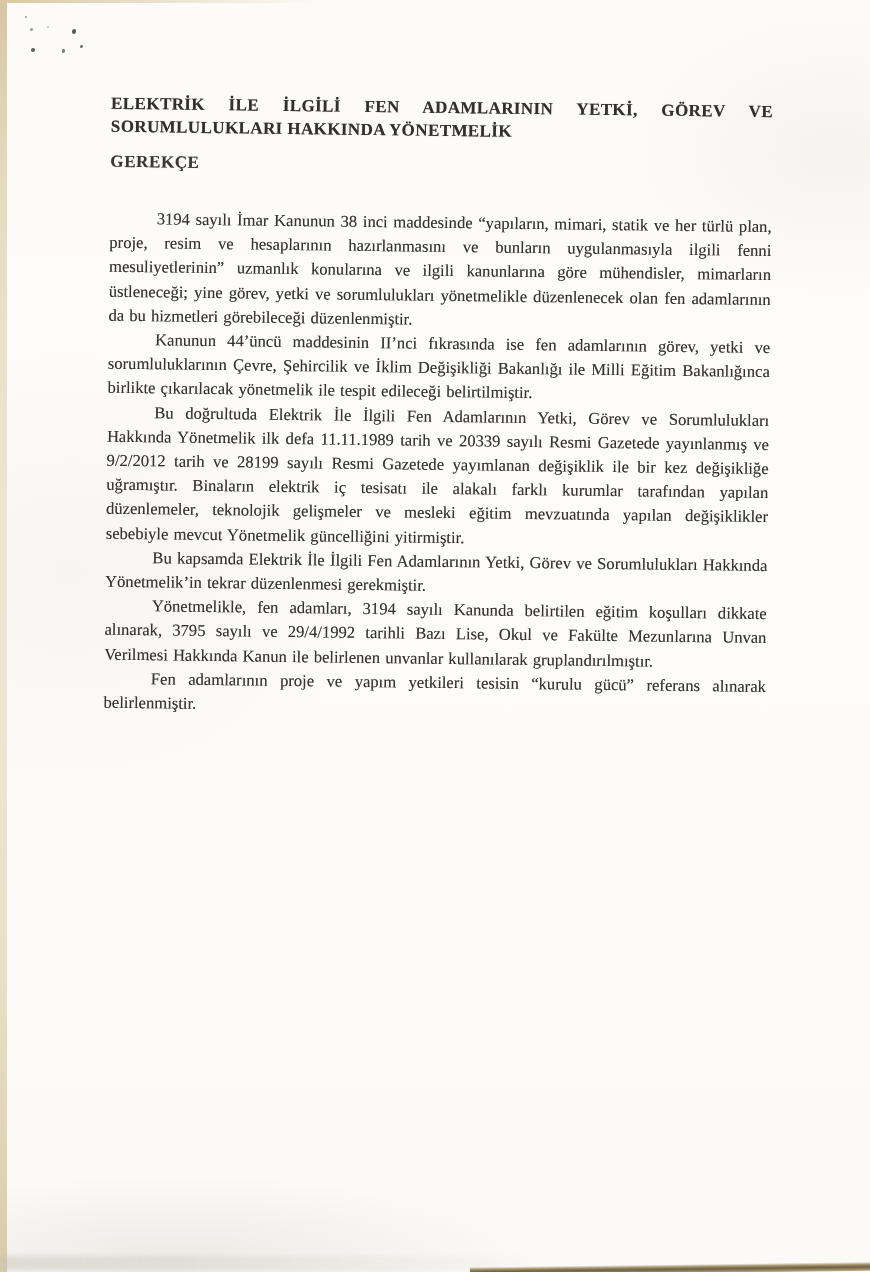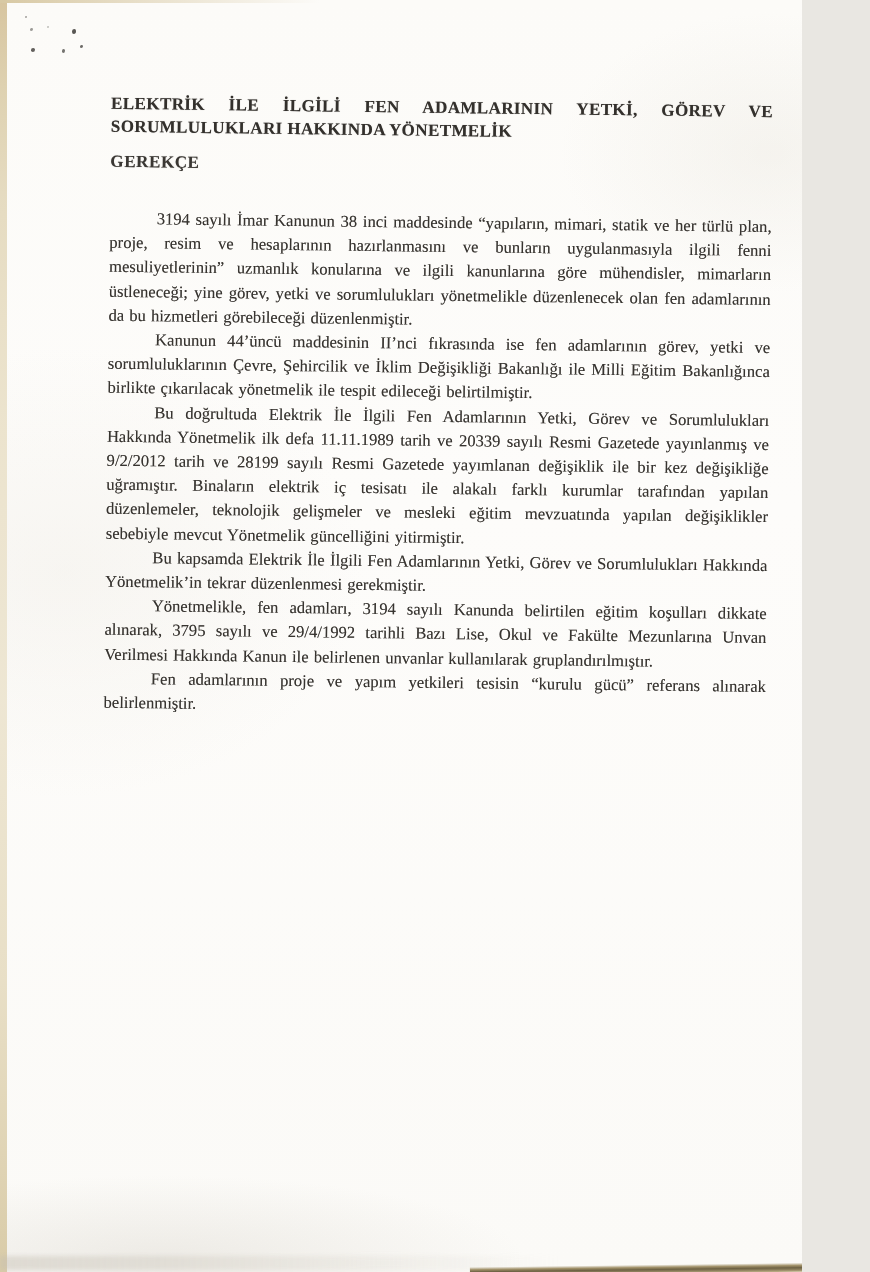--- a/index.html
+++ b/index.html
@@ -6,21 +6,21 @@
     margin: 0;
     padding: 0;
     width: 870px;
     height: 1272px;
     overflow: hidden;
     background: #e9e7e2;
     font-family: "Liberation Serif", "DejaVu Serif", serif;
   }
   .scan {
     position: relative;
-    width: 802px;
+    width: 870px;
     height: 1272px;
     background:
       radial-gradient(520px 120px at 20% 99%, rgba(210,205,195,0.35), rgba(210,205,195,0) 70%),
       radial-gradient(300px 200px at 96% 12%, rgba(228,224,214,0.30), rgba(228,224,214,0) 70%),
       radial-gradient(400px 300px at 8% 45%, rgba(238,235,228,0.40), rgba(238,235,228,0) 75%),
       linear-gradient(180deg, #fcfbf8 0%, #fdfcfa 40%, #fbfaf7 100%);
     overflow: hidden;
   }
   
   .edge-left {

